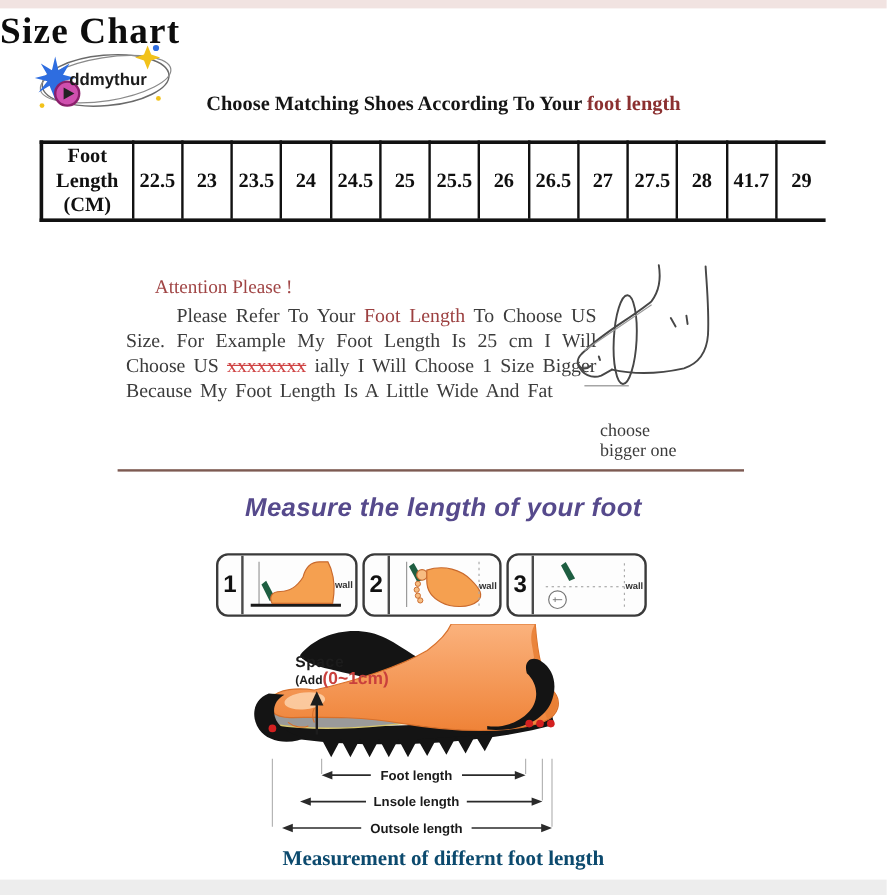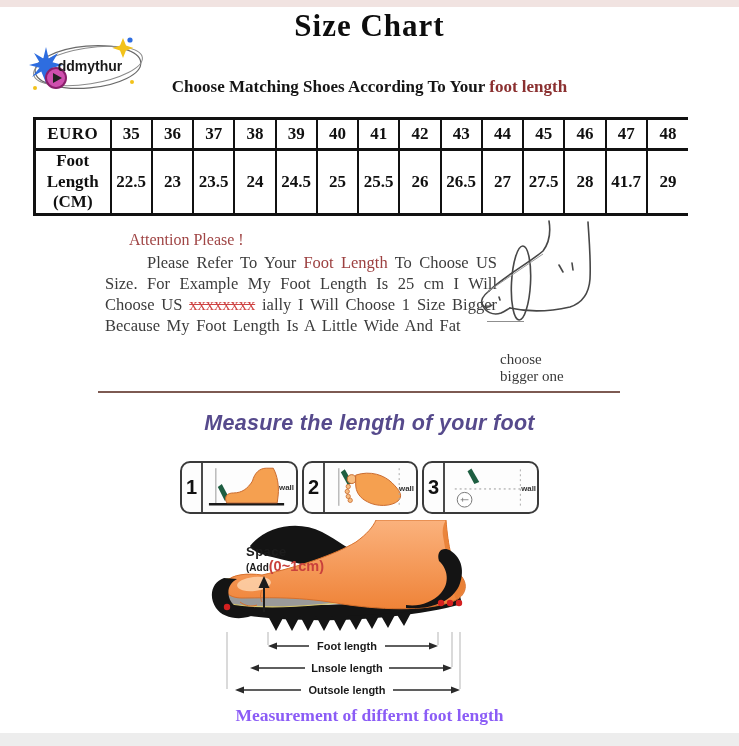--- a/index.html
+++ b/index.html
@@ -2,21 +2,21 @@
 <html><head>
 <meta charset="utf-8">
 <style>
   * { margin:0; padding:0; box-sizing:border-box; }
   html,body { width:739px; height:746px; }
   body { background:#ffffff; font-family:"Liberation Serif", serif; color:#1a1a1a; position:relative; overflow:hidden; }
 
   .strip-top { position:absolute; left:0; top:0; width:739px; height:7px; background:#f1e3e1; }
   .strip-bottom { position:absolute; left:0; top:733px; width:739px; height:13px; background:#ededed; }
 
-  .page-title { position:absolute; left:0; top:8px; width:739px; text-align:center;
+  .page-title { position:absolute; left:0; top:8px; width:739px; 
     font-size:31px; font-weight:bold; letter-spacing:1px; color:#0d0d0d; }
 
   .logo { position:absolute; left:24px; top:36px; width:122px; height:62px; }
   .logo svg { width:100%; height:100%; }
   .logo-text { font-family:"Liberation Sans", sans-serif; font-weight:bold; font-size:14px; fill:#1b1b1b; }
 
   .subtitle { position:absolute; left:0; top:77px; width:739px; text-align:center;
     font-size:17px; font-weight:bold; color:#151515; }
   .subtitle .hl { color:#8b3030; }
 
@@ -68,21 +68,21 @@
   .space-label { position:absolute; left:246px; top:546px; font-family:"Liberation Sans", sans-serif; }
   .space-word { font-size:13px; font-weight:bold; color:#1c1c1c; line-height:12px; letter-spacing:.5px; }
   .space-row { line-height:15px; white-space:nowrap; }
   .space-row .add { font-size:10px; font-weight:bold; color:#1c1c1c; }
   .space-row .range { font-size:14.5px; font-weight:bold; color:#c9403c; }
 
   .measure-svg { position:absolute; left:215px; top:632px; width:260px; height:70px; }
   .measure-label { font-family:"Liberation Sans", sans-serif; font-size:11px; font-weight:bold; fill:#1a1a1a; }
 
   .bottom-caption { position:absolute; left:0; top:705px; width:739px; text-align:center;
-    font-size:17.5px; font-weight:bold; color:#8b5cf6; }
+    font-size:17.5px; font-weight:bold; color:#0c4a6e; }
 </style>
 </head>
 <body>
 
 <div class="strip-top"></div>
 
 <h1 class="page-title">Size Chart</h1>
 
 <div class="logo">
   <svg viewBox="0 0 122 62">
@@ -113,37 +113,20 @@
       <col>
       <col>
       <col>
       <col>
       <col>
       <col>
       <col>
       <col>
   </colgroup>
   <tbody>
-      <tr class="r-euro">
-    <td class="lbl-euro">EURO</td>
-    <td>35</td>
-    <td>36</td>
-    <td>37</td>
-    <td>38</td>
-    <td>39</td>
-    <td>40</td>
-    <td>41</td>
-    <td>42</td>
-    <td>43</td>
-    <td>44</td>
-    <td>45</td>
-    <td>46</td>
-    <td>47</td>
-    <td>48</td>
-  </tr>
   <tr class="r-len">
     <td class="lbl-foot">Foot Length (CM)</td>
     <td>22.5</td>
     <td>23</td>
     <td>23.5</td>
     <td>24</td>
     <td>24.5</td>
     <td>25</td>
     <td>25.5</td>
     <td>26</td>

